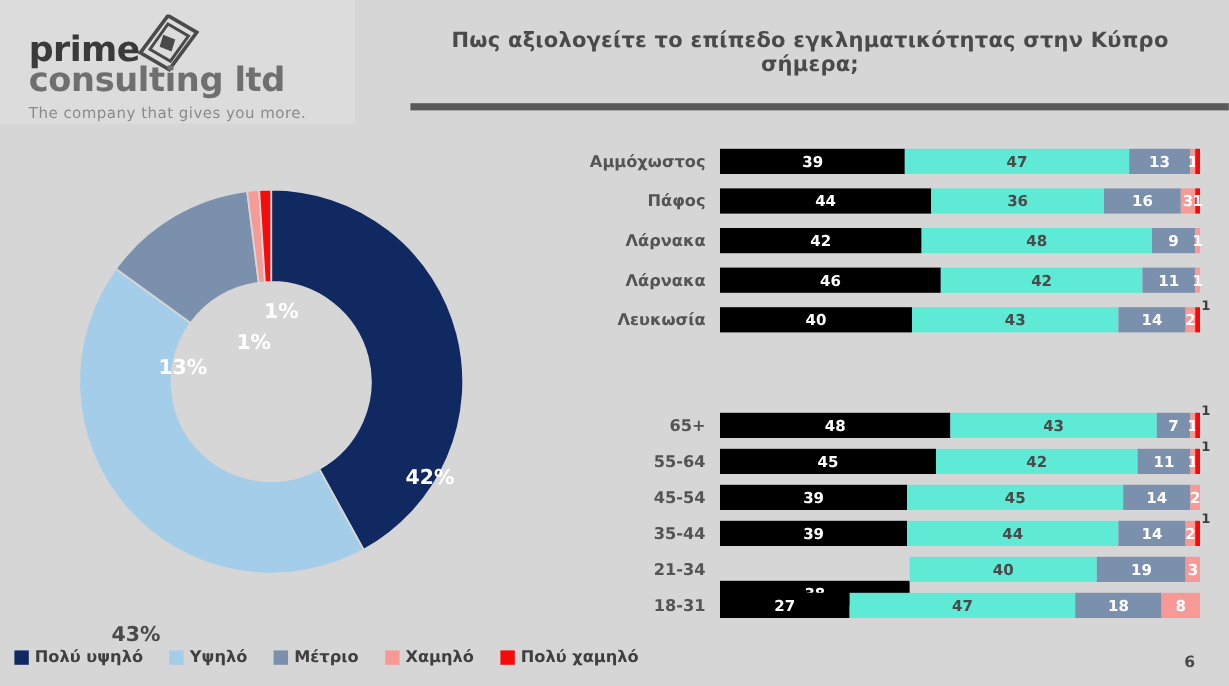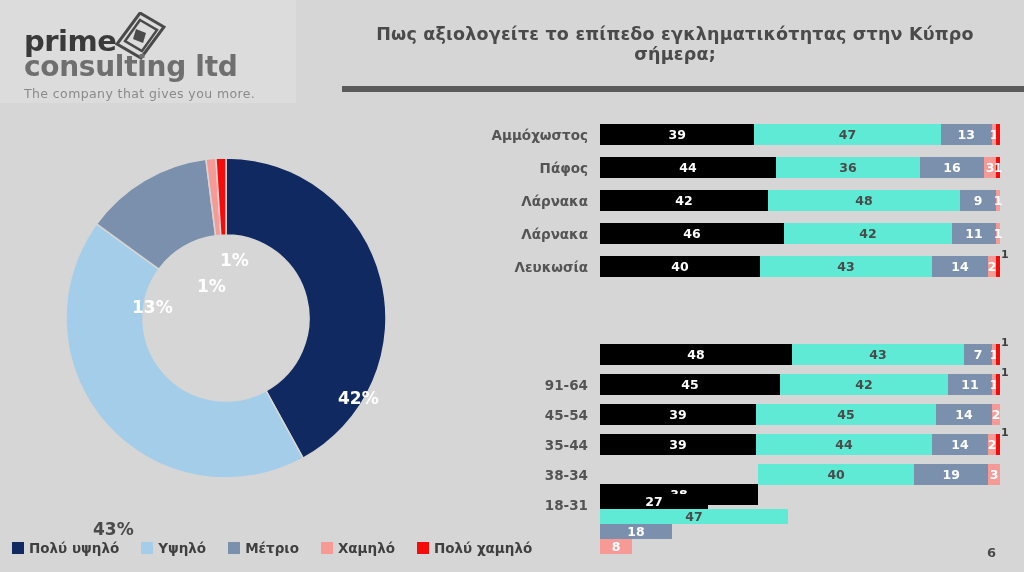--- a/index.html
+++ b/index.html
@@ -297,32 +297,33 @@
         <div class="seg seg-l" style="width: 8px;">2</div>
         <div class="seg seg-vl" style="width: 4px;">
           <span class="seg-outside">1</span>
         </div>
       </div>
     </div>
   </div>
 
 <div class="bars-age" id="bars-age">
     <div class="bar-row">
+      <div class="bar-cat">65+</div>
       <div class="bar-track" style="width: 400px;">
         <div class="seg seg-vh" style="width: 192px;">48</div>
         <div class="seg seg-h" style="width: 172px;">43</div>
         <div class="seg seg-m" style="width: 28px;">7</div>
         <div class="seg seg-l" style="width: 4px;">1</div>
         <div class="seg seg-vl" style="width: 4px;">
           <span class="seg-outside">1</span>
         </div>
       </div>
     </div>
     <div class="bar-row">
-      <div class="bar-cat">91-64</div>
+      <div class="bar-cat">55-64</div>
       <div class="bar-track" style="width: 400px;">
         <div class="seg seg-vh" style="width: 180px;">45</div>
         <div class="seg seg-h" style="width: 168px;">42</div>
         <div class="seg seg-m" style="width: 44px;">11</div>
         <div class="seg seg-l" style="width: 4px;">1</div>
         <div class="seg seg-vl" style="width: 4px;">
           <span class="seg-outside">1</span>
         </div>
       </div>
     </div>
@@ -341,31 +342,31 @@
         <div class="seg seg-vh" style="width: 156px;">39</div>
         <div class="seg seg-h" style="width: 176px;">44</div>
         <div class="seg seg-m" style="width: 56px;">14</div>
         <div class="seg seg-l" style="width: 8px;">2</div>
         <div class="seg seg-vl" style="width: 4px;">
           <span class="seg-outside">1</span>
         </div>
       </div>
     </div>
     <div class="bar-row">
-      <div class="bar-cat">38-34</div>
+      <div class="bar-cat">21-34</div>
       <div class="bar-track" style="width: 400px;">
         <div class="seg seg-vh" style="width: 162px; margin-top: 20px;">38</div>
         <div class="seg seg-h" style="width: 160px;">40</div>
         <div class="seg seg-m" style="width: 76px;">19</div>
         <div class="seg seg-l" style="width: 12px;">3</div>
       </div>
     </div>
     <div class="bar-row">
       <div class="bar-cat">18-31</div>
-      <div class="bar-track" style="width: 400px; flex-direction: column;">
+      <div class="bar-track" style="width: 400px;">
         <div class="seg seg-vh" style="width: 108px;">27</div>
         <div class="seg seg-h" style="width: 188px;">47</div>
         <div class="seg seg-m" style="width: 72px;">18</div>
         <div class="seg seg-l" style="width: 32px;">8</div>
       </div>
     </div>
   </div>
 
 <div class="page-num">6</div>
 

